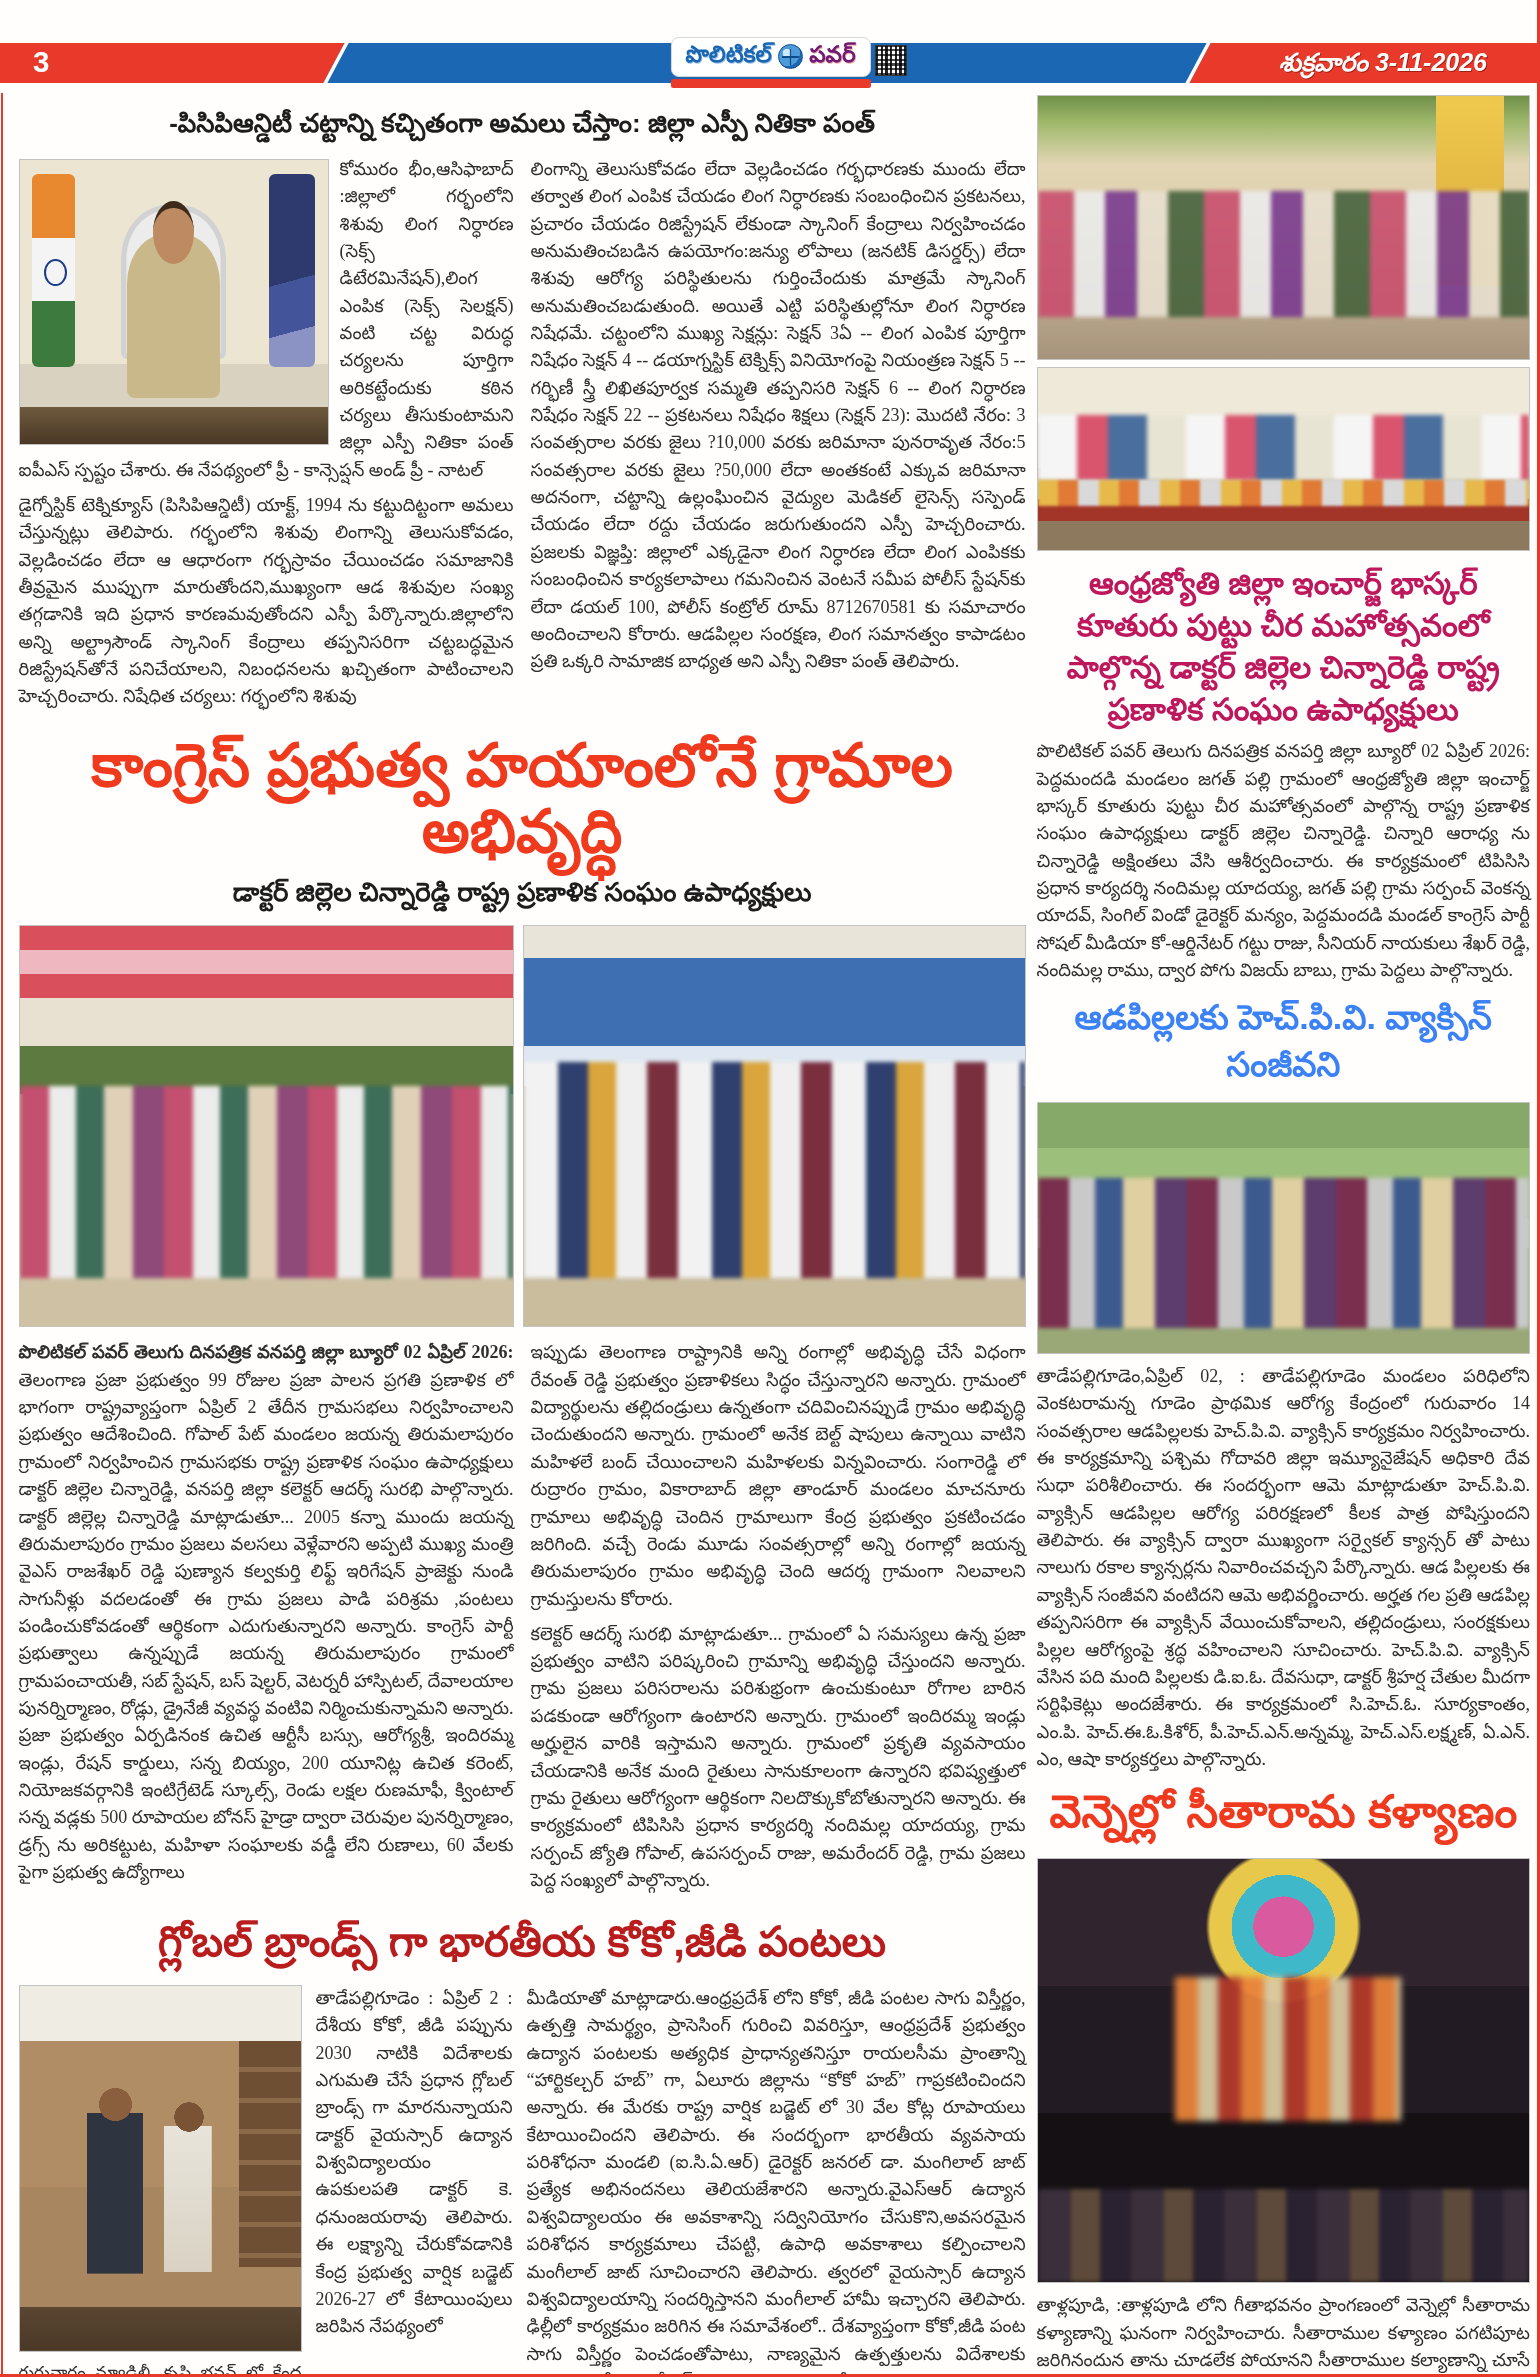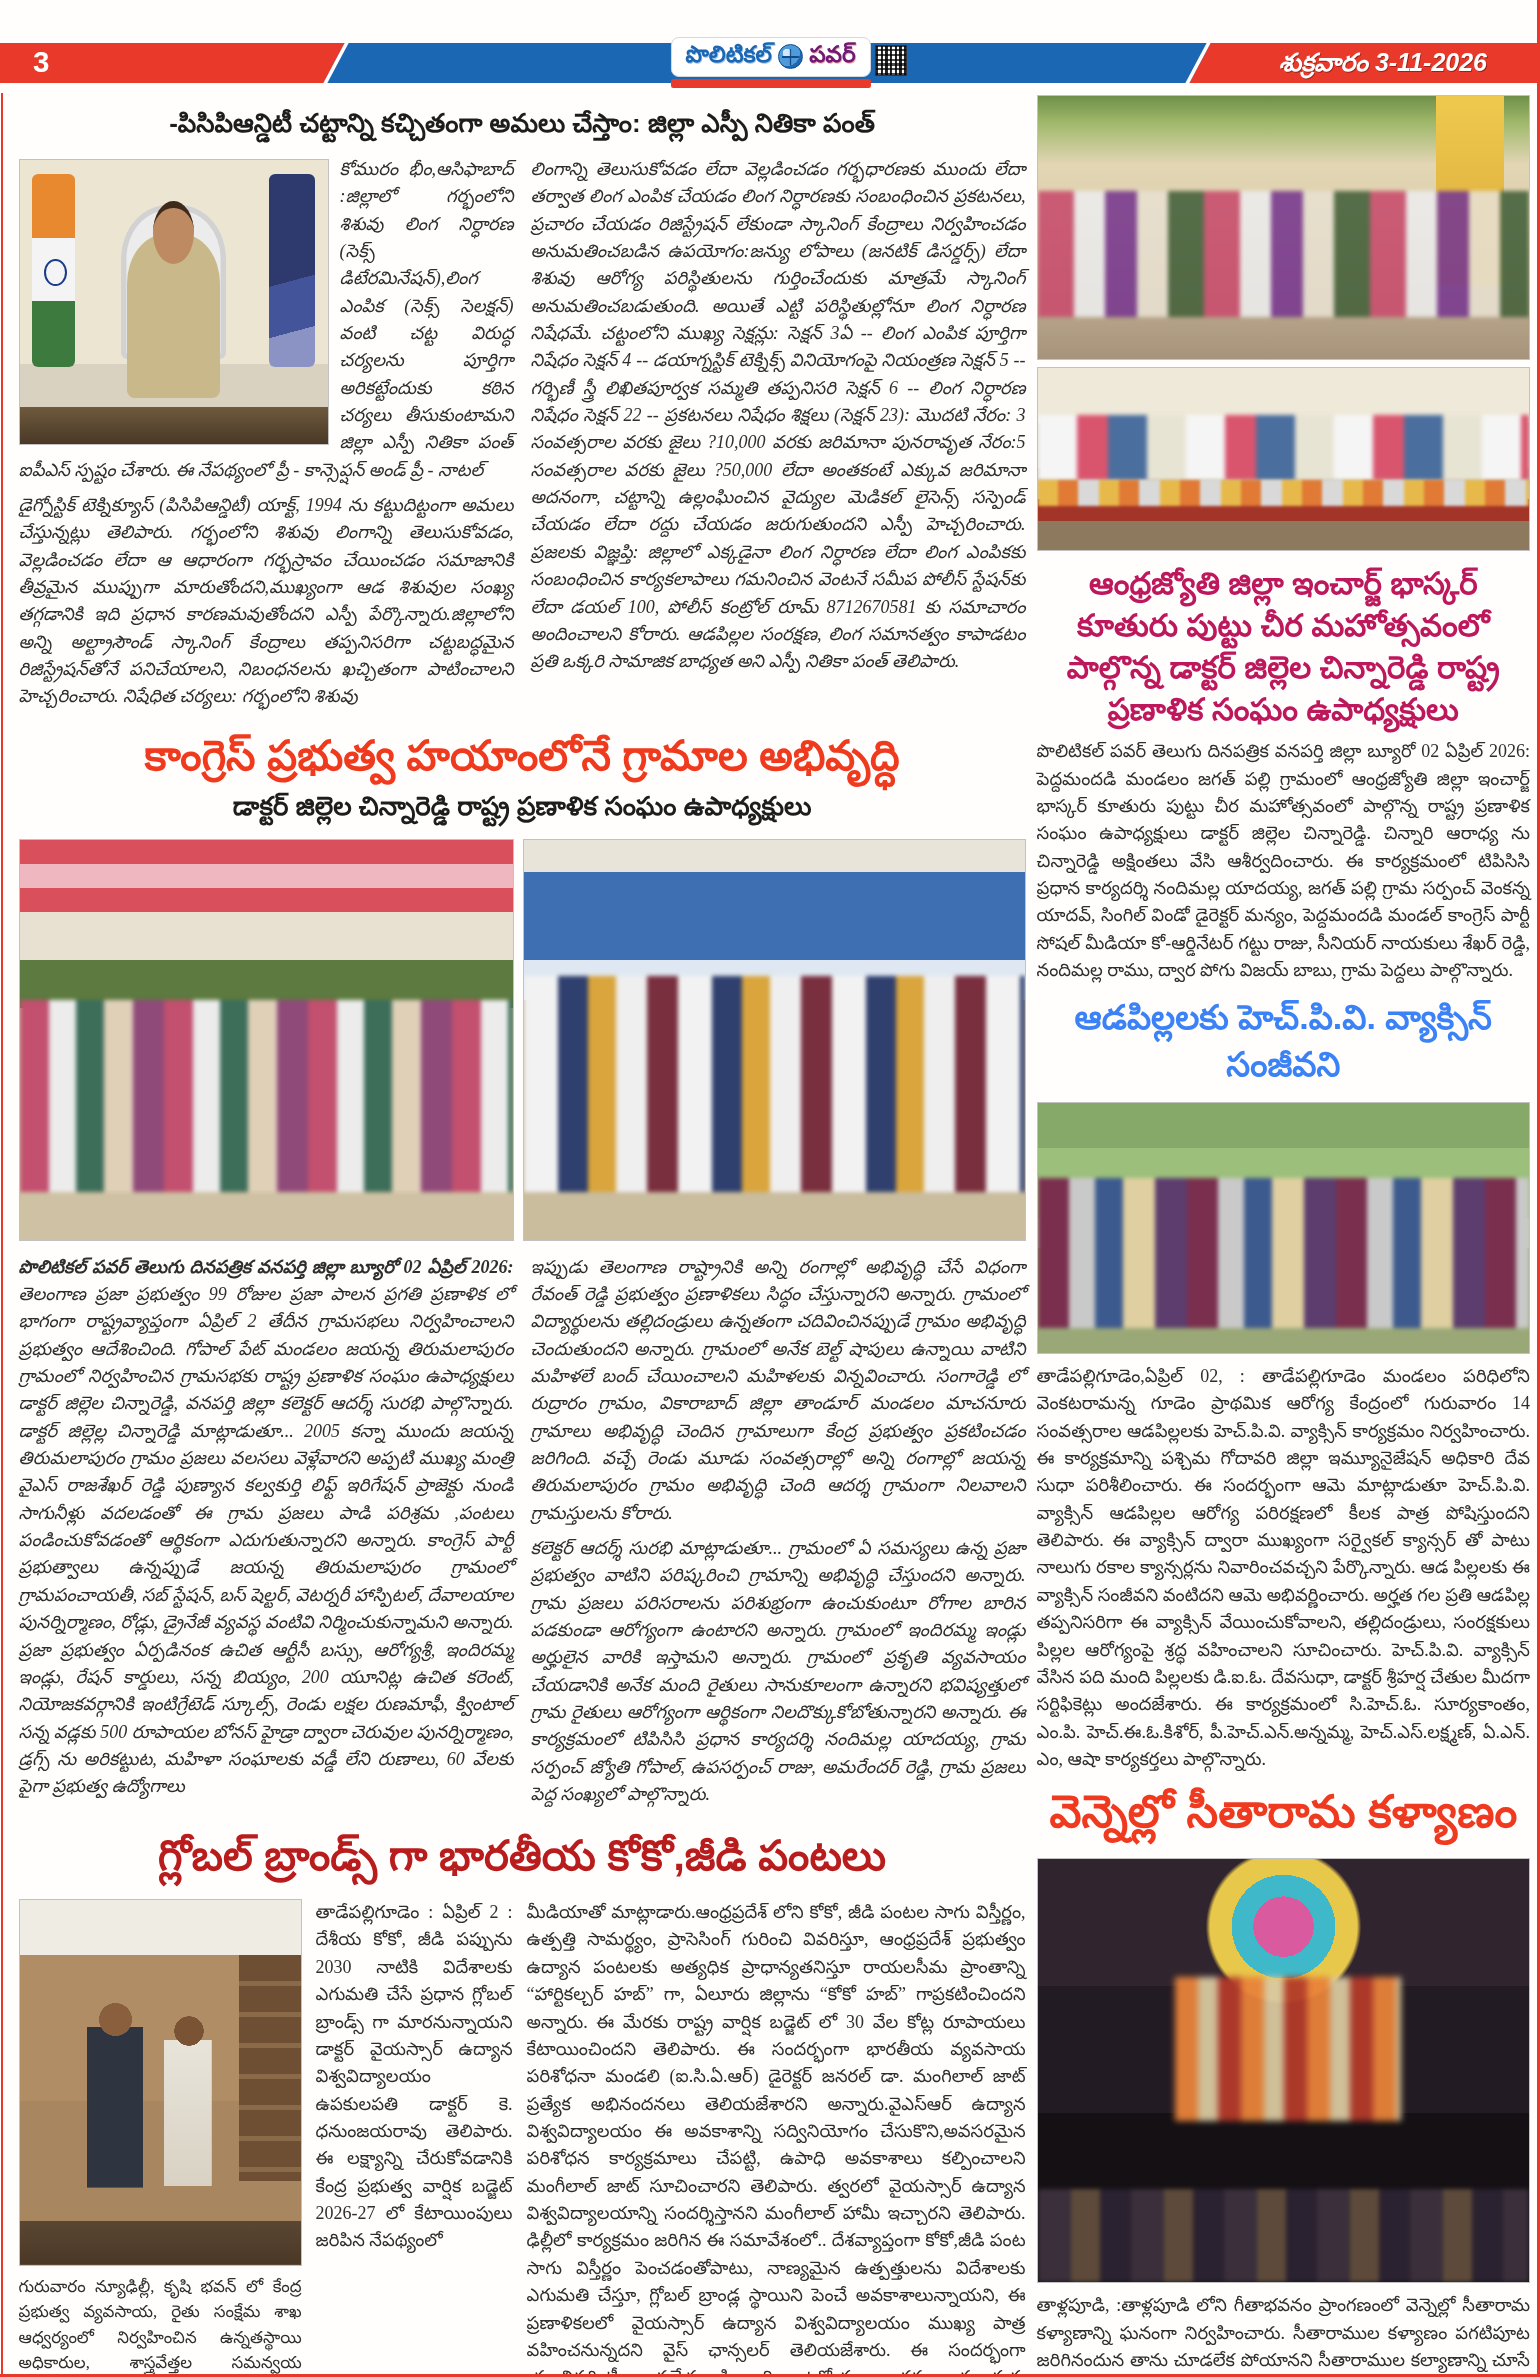--- a/index.html
+++ b/index.html
@@ -37,29 +37,29 @@
         background-blend-mode:multiply;border:1.6px solid #333;}
 
   
   .content{display:flex;gap:11px;padding:12.4px 11px 0 18.6px;}
   .main{flex:0 0 1007px;}
   .rail{flex:1;min-width:0;}
 
   h1,h2,h3{font-family:"Liberation Sans",sans-serif;margin:0;text-align:center;font-weight:bold;}
   .h-a1{font-size:48px;color:#b02a52;line-height:1.15;padding-top:4.7px;}
   .sub{font-size:26px;color:#1d1d1d;margin:12.4px 0 11px;}
-  .h-a2{font-size:42px;color:#f03a1e;line-height:1.1;margin-top:14px;}
+  .h-a2{font-size:60px;color:#f03a1e;line-height:1.1;margin-top:14px;}
   .h-a3{font-size:31px;color:#be185d;line-height:1.35;margin:12.4px 1.6px 7.8px;}
   .h-a4{font-size:34px;color:#3b82f6;margin:14px 0 9.3px;}
   .h-a5{font-size:45px;color:#ef3a20;margin:12.4px 0 9.3px;}
   .h-a6{font-size:42px;color:#b91c1c;margin:15.5px 0 9.3px;}
 
   p.body{font-size:18px;line-height:1.52;text-align:justify;margin:0 0 7.8px;}
   p.body strong{font-weight:bold;}
-  .cols2{display:flex;gap:17px;font-style:italic;}
+  .cols2{display:flex;gap:17px;}
   .cols2 > div{flex:1;min-width:0;}
 
   
   .ph{position:relative;overflow:hidden;border:0.8px solid #c2c2c2;background:#ddd;}
   .ph::before,.ph::after{content:"";position:absolute;}
 
   .ph-officer{float:left;width:308px;height:284px;margin:3.1px 11px 6.2px 0;
         background:linear-gradient(180deg,#ece5d2 0 72%,#d9d2c0 72% 100%);}
   .ph-officer .flagL{position:absolute;left:4%;top:5%;width:14%;height:68%;border-radius:6.2px;
         background:linear-gradient(180deg,#e8892f 0 33%,#f4f4f4 33% 66%,#3d7a3d 66% 100%);}

